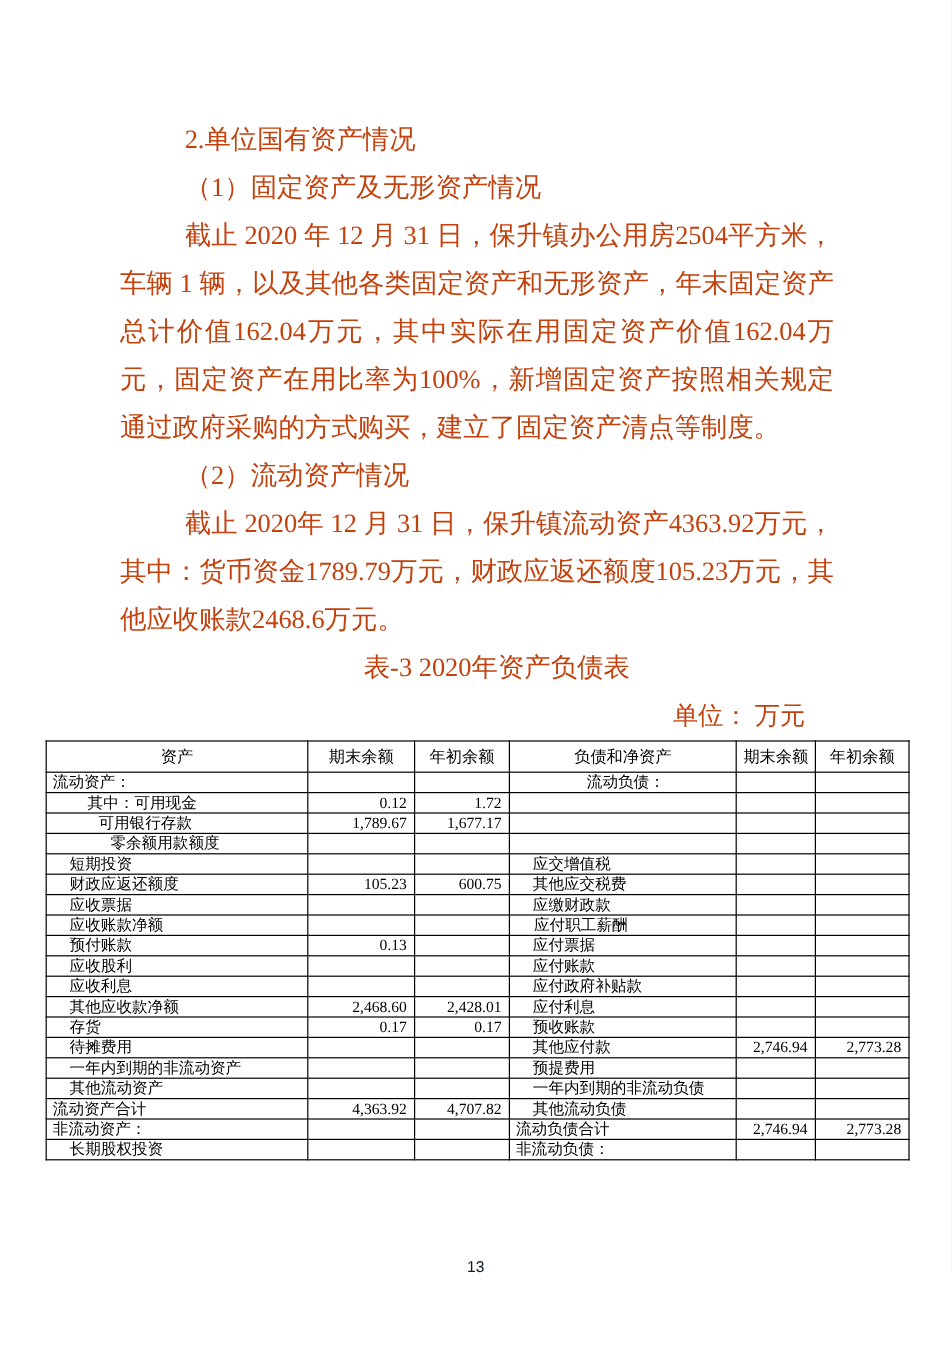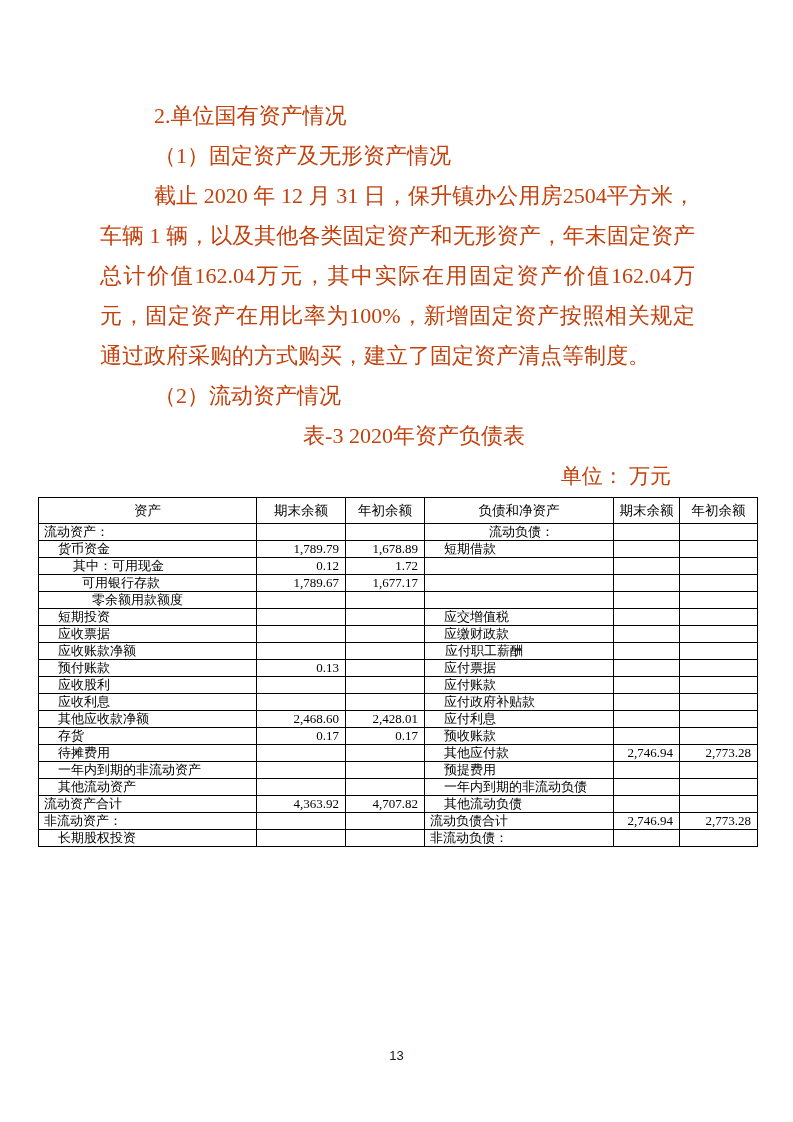--- a/index.html
+++ b/index.html
@@ -78,20 +78,21 @@
 </style>
 </head>
 <body>
 
 <div class="page">
   <div class="text-block">
     <p class="line indent">2.单位国有资产情况</p>
     <p class="line indent">（1）固定资产及无形资产情况</p>
     <p class="line indent para">截止 2020 年 12 月 31 日，保升镇办公用房2504平方米，车辆 1 辆，以及其他各类固定资产和无形资产，年末固定资产总计价值162.04万元，其中实际在用固定资产价值162.04万元，固定资产在用比率为100%，新增固定资产按照相关规定通过政府采购的方式购买，建立了固定资产清点等制度。</p>
     <p class="line indent">（2）流动资产情况</p>
+    <p class="line indent para">截止 2020年 12 月 31 日，保升镇流动资产4363.92万元，其中：货币资金1789.79万元，财政应返还额度105.23万元，其他应收账款2468.6万元。</p>
     <p class="line table-title">表-3 2020年资产负债表</p>
     <p class="line unit-label">单位： 万元</p>
   </div>
 
   <table class="balance-sheet">
     <colgroup>
         <col style="width: 218px;">
         <col style="width: 89px;">
         <col style="width: 79px;">
         <col style="width: 189px;">
@@ -111,28 +112,20 @@
     <tbody>
         <tr>
           <td class="cell-label" style="padding-left: 5px;">流动资产：</td>
           <td class="cell-num"></td>
           <td class="cell-num"></td>
           <td class="cell-label" style="padding-left: 5px; text-align: center;">流动负债：</td>
           <td class="cell-num"></td>
           <td class="cell-num"></td>
         </tr>
         <tr>
-          <td class="cell-label" style="padding-left: 19px;">货币资金</td>
-          <td class="cell-num">1,789.79</td>
-          <td class="cell-num">1,678.89</td>
-          <td class="cell-label" style="padding-left: 19px;">短期借款</td>
-          <td class="cell-num"></td>
-          <td class="cell-num"></td>
-        </tr>
-        <tr>
           <td class="cell-label" style="padding-left: 34px;">其中：可用现金</td>
           <td class="cell-num">0.12</td>
           <td class="cell-num">1.72</td>
           <td class="cell-label" style="padding-left: 19px;"></td>
           <td class="cell-num"></td>
           <td class="cell-num"></td>
         </tr>
         <tr>
           <td class="cell-label" style="padding-left: 43px;">可用银行存款</td>
           <td class="cell-num">1,789.67</td>
@@ -151,20 +144,28 @@
         </tr>
         <tr>
           <td class="cell-label" style="padding-left: 19px;">短期投资</td>
           <td class="cell-num"></td>
           <td class="cell-num"></td>
           <td class="cell-label" style="padding-left: 19px;">应交增值税</td>
           <td class="cell-num"></td>
           <td class="cell-num"></td>
         </tr>
         <tr>
+          <td class="cell-label" style="padding-left: 19px;">财政应返还额度</td>
+          <td class="cell-num">105.23</td>
+          <td class="cell-num">600.75</td>
+          <td class="cell-label" style="padding-left: 19px;">其他应交税费</td>
+          <td class="cell-num"></td>
+          <td class="cell-num"></td>
+        </tr>
+        <tr>
           <td class="cell-label" style="padding-left: 19px;">应收票据</td>
           <td class="cell-num"></td>
           <td class="cell-num"></td>
           <td class="cell-label" style="padding-left: 19px;">应缴财政款</td>
           <td class="cell-num"></td>
           <td class="cell-num"></td>
         </tr>
         <tr>
           <td class="cell-label" style="padding-left: 19px;">应收账款净额</td>
           <td class="cell-num"></td>

